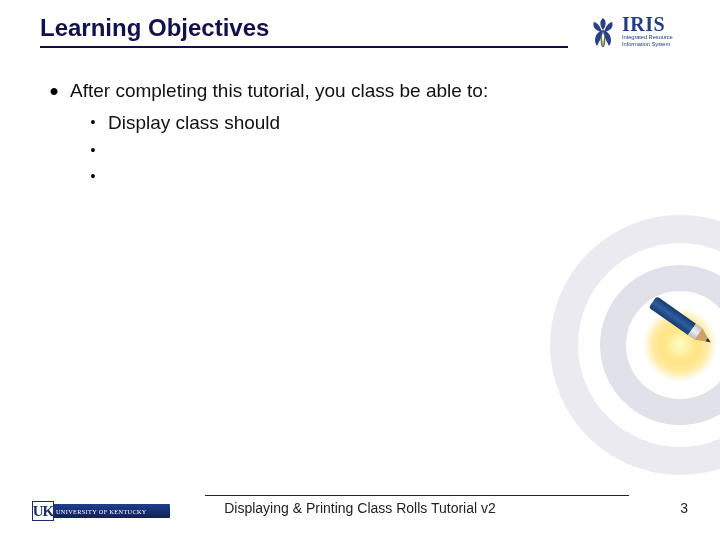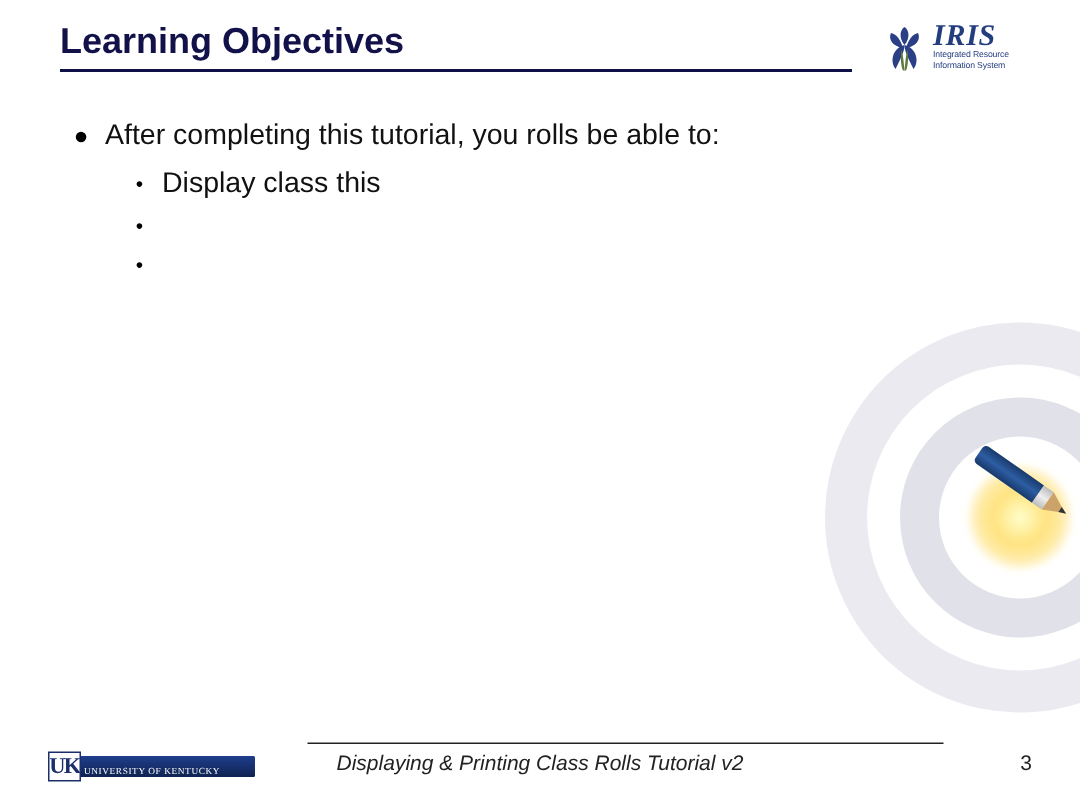--- a/index.html
+++ b/index.html
@@ -104,21 +104,20 @@
     height: 42px;
     display: flex;
     align-items: center;
     gap: 4px;
   }
   .iris-flower { }
   .iris-flower svg { display:block; }
   .iris-text { display:flex; flex-direction:column; line-height:1; }
   .iris-name {
     font-family: Georgia, "Times New Roman", serif;
-    font-style: italic;
     font-weight: bold;
     font-size: 20px;
     color: #243d7e;
     letter-spacing: 0.5px;
   }
   .iris-sub {
     font-size: 5.8px;
     color: #253e7f;
     font-family: Arial, sans-serif;
     margin-top: 1px;
@@ -178,21 +177,21 @@
   }
   .uk-bar {
     position: absolute;
     left: 36px;
     bottom: 8px;
     width: 134px;
     height: 14px;
     background: linear-gradient(#1f3e8e,#0f2250);
     border-radius: 1px;
     display: flex;
-    align-items: flex-end;
+    align-items: center;
     color: #fff;
     font-family: Georgia, serif;
     font-size: 6.2px;
     letter-spacing: 0.4px;
     padding-left: 20px;
   }
   .uk-mono {
     position: absolute;
     left: -4px;
     top: -3px;
@@ -218,21 +217,20 @@
     background: #222;
   }
   .footer-label {
     position: absolute;
     left: 50%;
     transform: translateX(-50%);
     bottom: 10px;
     font-size: 14px;
     color: #222;
     font-family: "Trebuchet MS", Verdana, sans-serif;
-    font-style: italic;
   }
   .page-num {
     position: absolute;
     right: 32px;
     bottom: 10px;
     font-size: 14px;
     color: #222;
   }
 </style>
 </head>
@@ -273,26 +271,26 @@
       <span class="iris-name">IRIS</span>
       <span class="iris-sub">Integrated Resource</span>
       <span class="iris-sub">Information System</span>
     </div>
   </div>
 </div>
 
 <div class="content">
   <div class="intro">
     <span class="dot">•</span>
-    <span>After completing this tutorial, you rolls be able to:</span>
+    <span>After completing this tutorial, you class be able to:</span>
   </div>
   <div class="sub-list">
     <div class="sub-item">
       <span class="sub-dot">•</span>
-      <span>Display class this</span>
+      <span>Display class should</span>
     </div>
     <div class="sub-item">
       <span class="sub-dot">•</span>
     </div>
     <div class="sub-item">
       <span class="sub-dot">•</span>
     </div>
   </div>
 </div>
 

